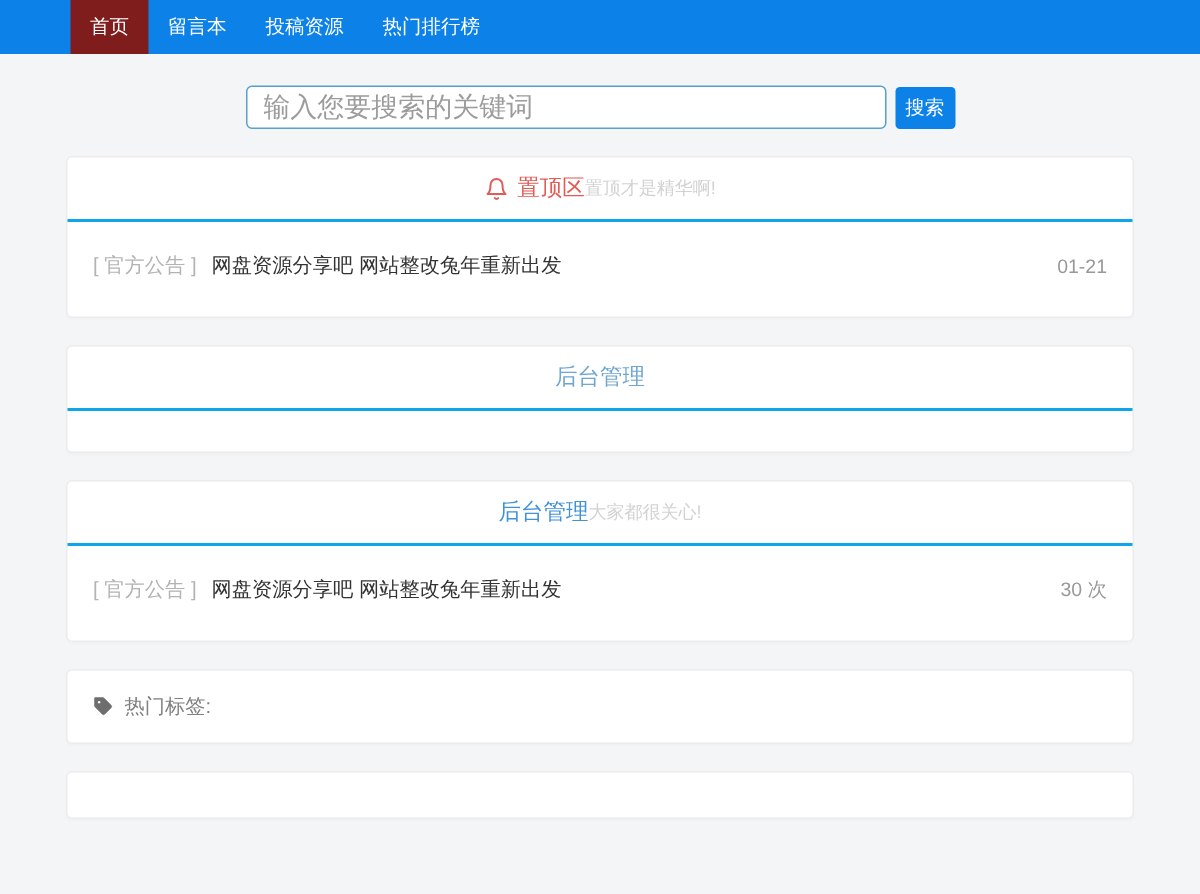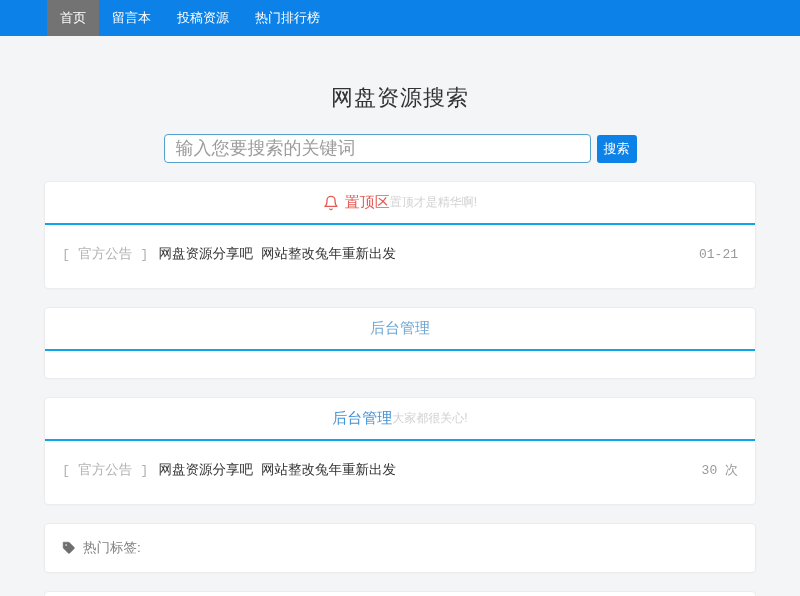--- a/index.html
+++ b/index.html
@@ -18,21 +18,21 @@
     padding-left: 47px;
   }
   .nav-item {
     color: #ffffff;
     font-size: 13px;
     line-height: 36px;
     padding: 0 13px;
     cursor: pointer;
     white-space: nowrap;
   }
-  .nav-item.active { background: #737373; }
+  .nav-item.active { background: #7f1d1d; }
   
   .page-title {
     text-align: center;
     font-size: 22px;
     font-weight: 400;
     color: #333;
     margin-top: 47px;
     letter-spacing: 1px;
   }
   .search-row {
@@ -87,21 +87,20 @@
   .head-red  { color: #e25b55; }
   .head-blue-light { color: #6fa6d2; }
   .head-blue { color: #4292d6; }
   .card-sub { color: #d2d2d2; font-size: 12px; }
   .item-row {
     display: flex;
     align-items: center;
     padding: 20px 17px 25px;
     font-size: 13.5px;
     cursor: pointer;
-    font-family: Liberation Mono, monospace;
   }
   .item-cat { color: #b3b3b3; margin-right: 10px; white-space: nowrap; }
   .item-title { color: #333; flex: 1; }
   .item-meta { color: #999; font-size: 13px; white-space: nowrap; }
   .empty-body { height: 27px; }
   .flat-row {
     display: flex;
     align-items: center;
     gap: 7px;
     padding: 15px 17px;
@@ -114,21 +113,20 @@
 <body>
 
 <nav class="navbar">
   <div class="nav-item active">首页</div>
   <div class="nav-item">留言本</div>
   <div class="nav-item">投稿资源</div>
   <div class="nav-item">热门排行榜</div>
 </nav>
 
 <main class="container">
-  <h1 class="page-title">网盘资源搜索</h1>
 
   <div class="search-row">
     <input class="search-input" type="text" placeholder="输入您要搜索的关键词" style="">
     <button class="search-btn">搜索</button>
   </div>
 
   <section class="card">
     <div class="card-header">
       <span class="head-left head-red">
         <span class="icon">

